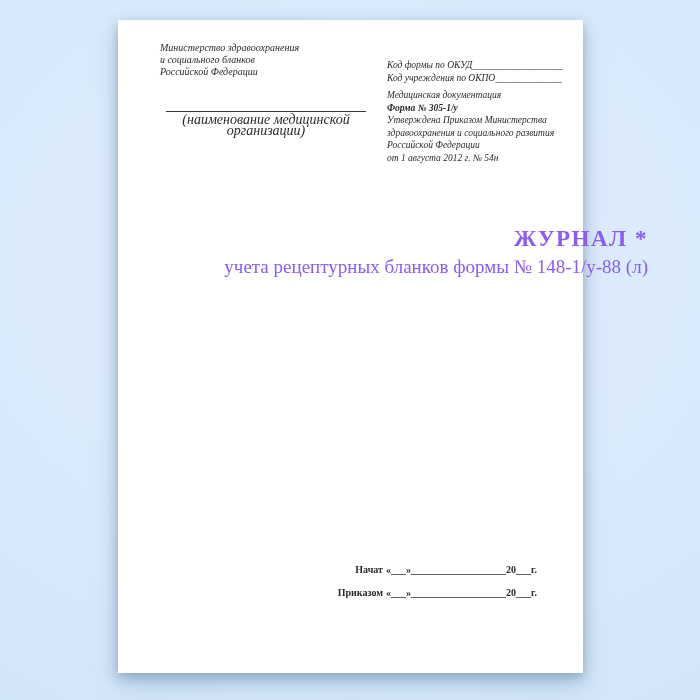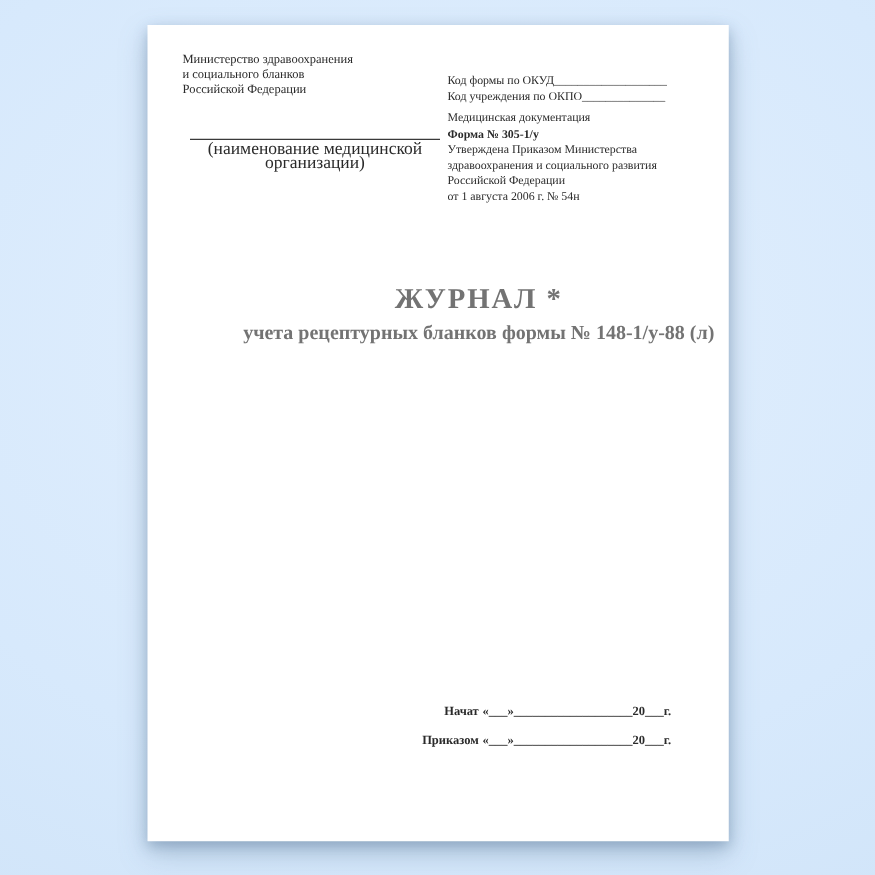--- a/index.html
+++ b/index.html
@@ -14,52 +14,54 @@
   .paper {
     position: absolute;
     left: 118px; top: 20px;
     width: 465px; height: 653px;
     background: #ffffff;
     box-shadow: 0 4px 10px rgba(96,126,158,0.45), 0 10px 22px rgba(96,126,158,0.35);
   }
   
   .header {
     position: absolute;
-    top: 22px; left: 28px;
+    top: 22px; left: 42px;
     width: 407px;
     display: flex;
+    justify-content: space-between;
+    font-style: italic;
   }
   .ministry-block { width: 212px; font-size: 10px; line-height: 12px; }
   .org-line {
     width: 200px; height: 0;
     border-top: 1px solid #3a3a3a;
     margin: 33px auto 2px auto;
   }
   .org-caption { text-align: center; font-size: 14px; line-height: 11px; }
   .codes-block { width: 180px; font-size: 9.5px; line-height: 12.5px; margin-top: 17px; }
   .codes-block .gap-above { margin-top: 5px; }
   .bold { font-weight: bold; }
   
   .title-block {
     position: absolute;
     top: 205px; left: 0;
     width: 530px;
-    text-align: center;
-    color: #737373;
+    text-align: right;
+    color: #8b5cf6;
   }
   .title-main {
     font-size: 23px;
     font-weight: bold;
     letter-spacing: 1.5px;
     line-height: 28px;
     margin-bottom: 4px;
   }
   .title-sub {
-    font-size: 16px;
-    font-weight: bold;
+    font-size: 19px;
+    font-weight: normal;
     line-height: 20px;
   }
   
   .footer-block {
     position: absolute;
     top: 544px; left: 198px;
     font-size: 10px;
     font-weight: bold;
   }
   .footer-row { display: flex; align-items: baseline; margin-bottom: 12px; }
@@ -82,21 +84,21 @@
     </div>
 
     <div class="codes-block">
       <div>Код формы по ОКУД___________________</div>
       <div>Код учреждения по ОКПО______________</div>
       <div class="gap-above">Медицинская документация</div>
       <div class="bold">Форма № 305-1/у</div>
       <div>Утверждена Приказом Министерства</div>
       <div>здравоохранения и социального развития</div>
       <div>Российской Федерации</div>
-      <div>от 1 августа 2006 г. № 54н</div>
+      <div>от 1 августа 2012 г. № 54н</div>
     </div>
 
   </div>
 
   <div class="title-block">
     <div class="title-main">ЖУРНАЛ *</div>
     <div class="title-sub">учета рецептурных бланков формы № 148-1/у-88 (л)</div>
   </div>
 
   <div class="footer-block">

